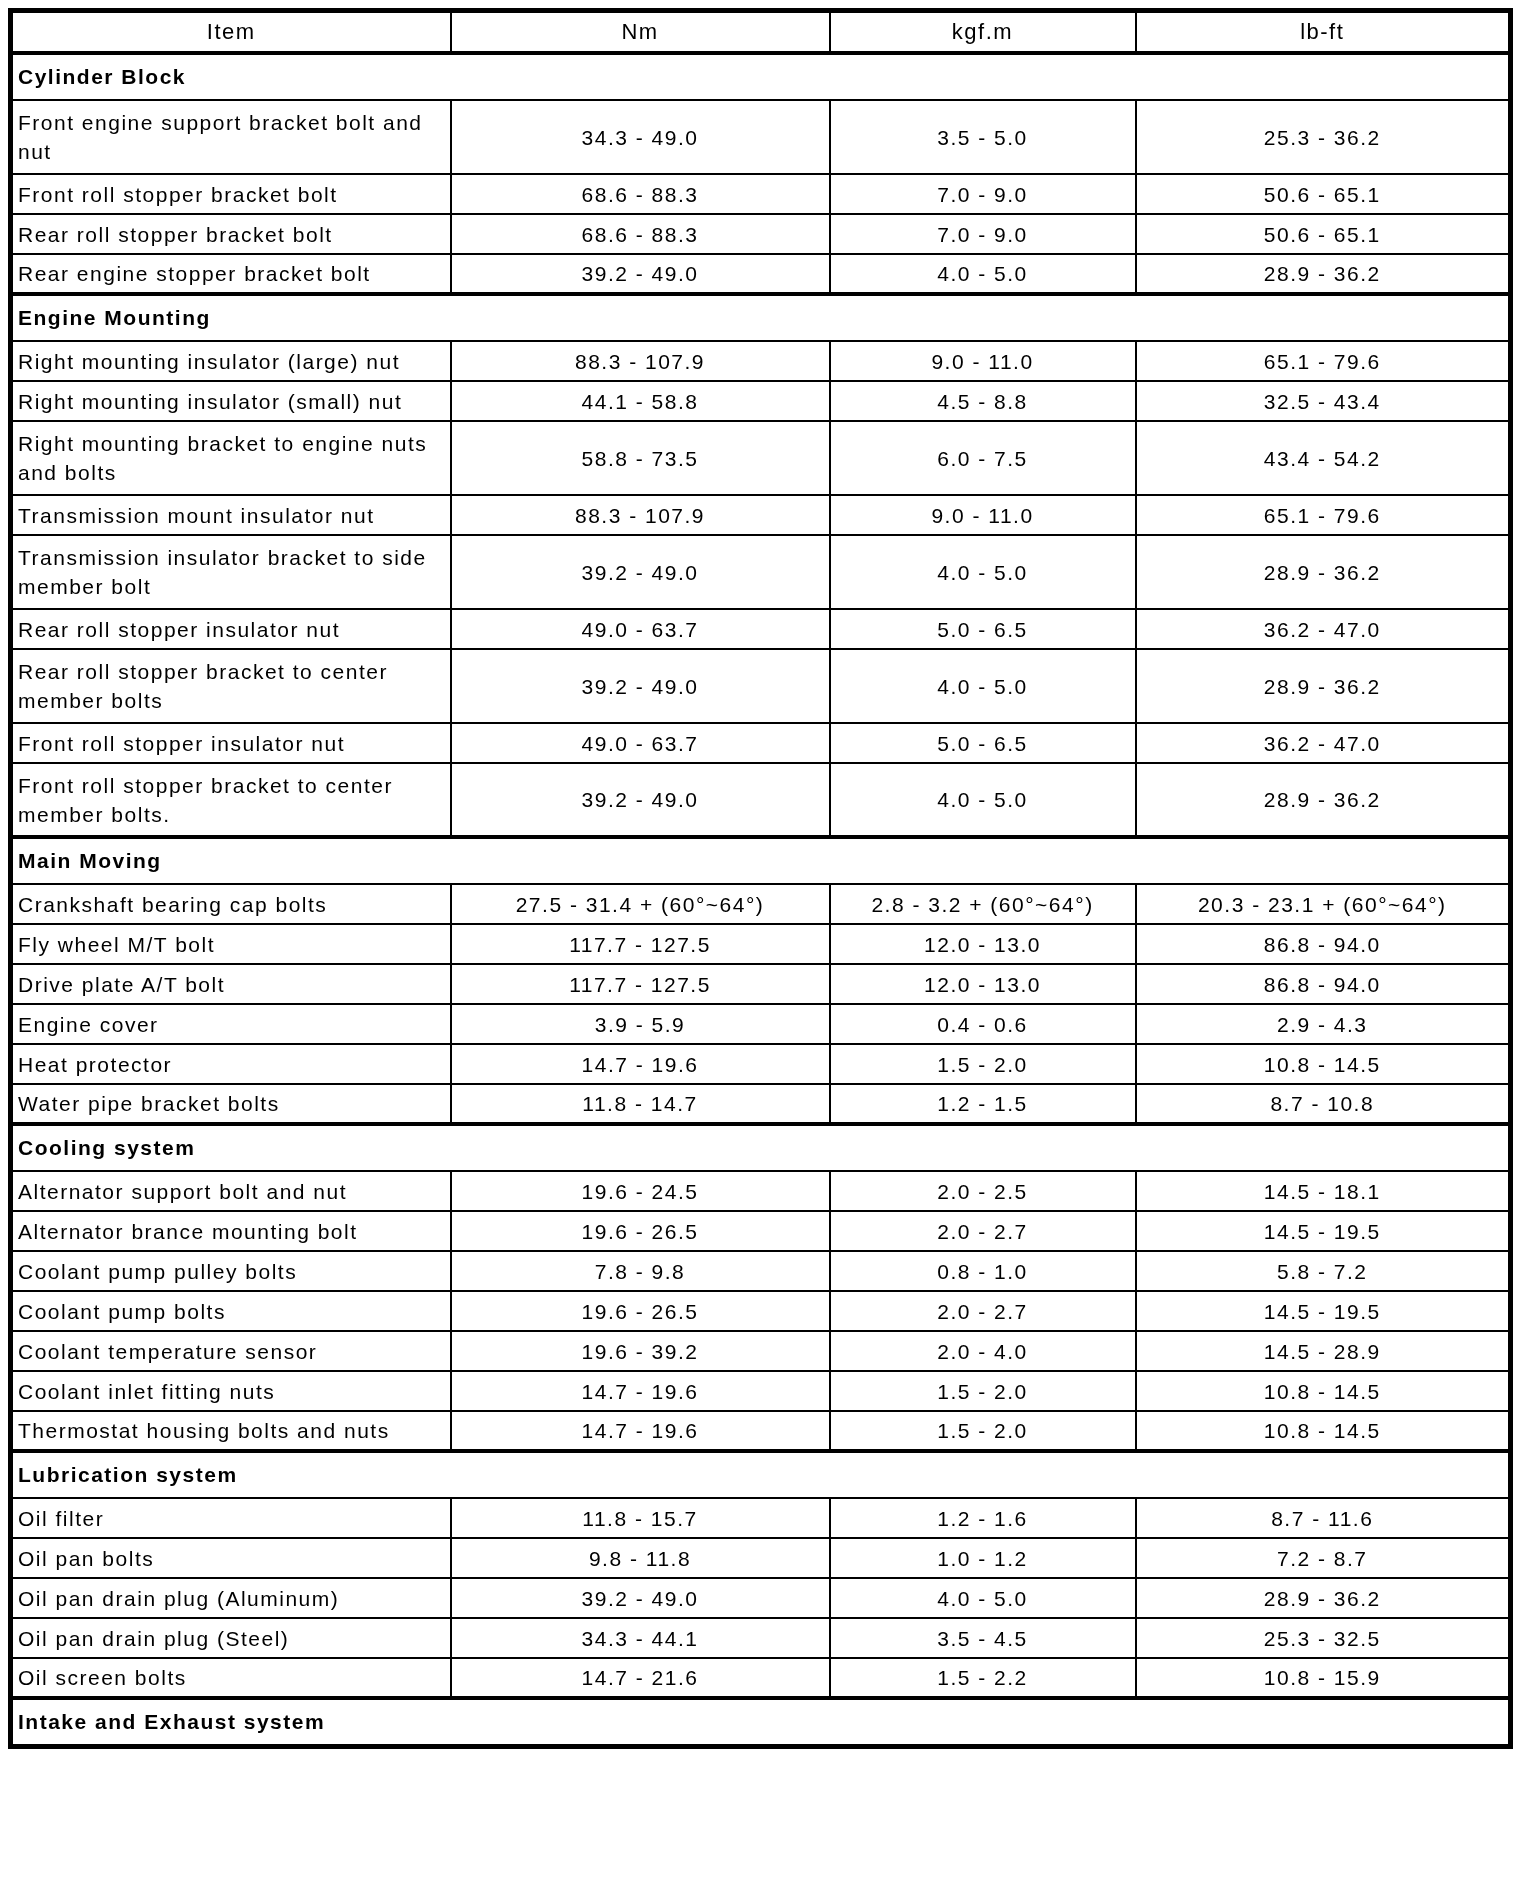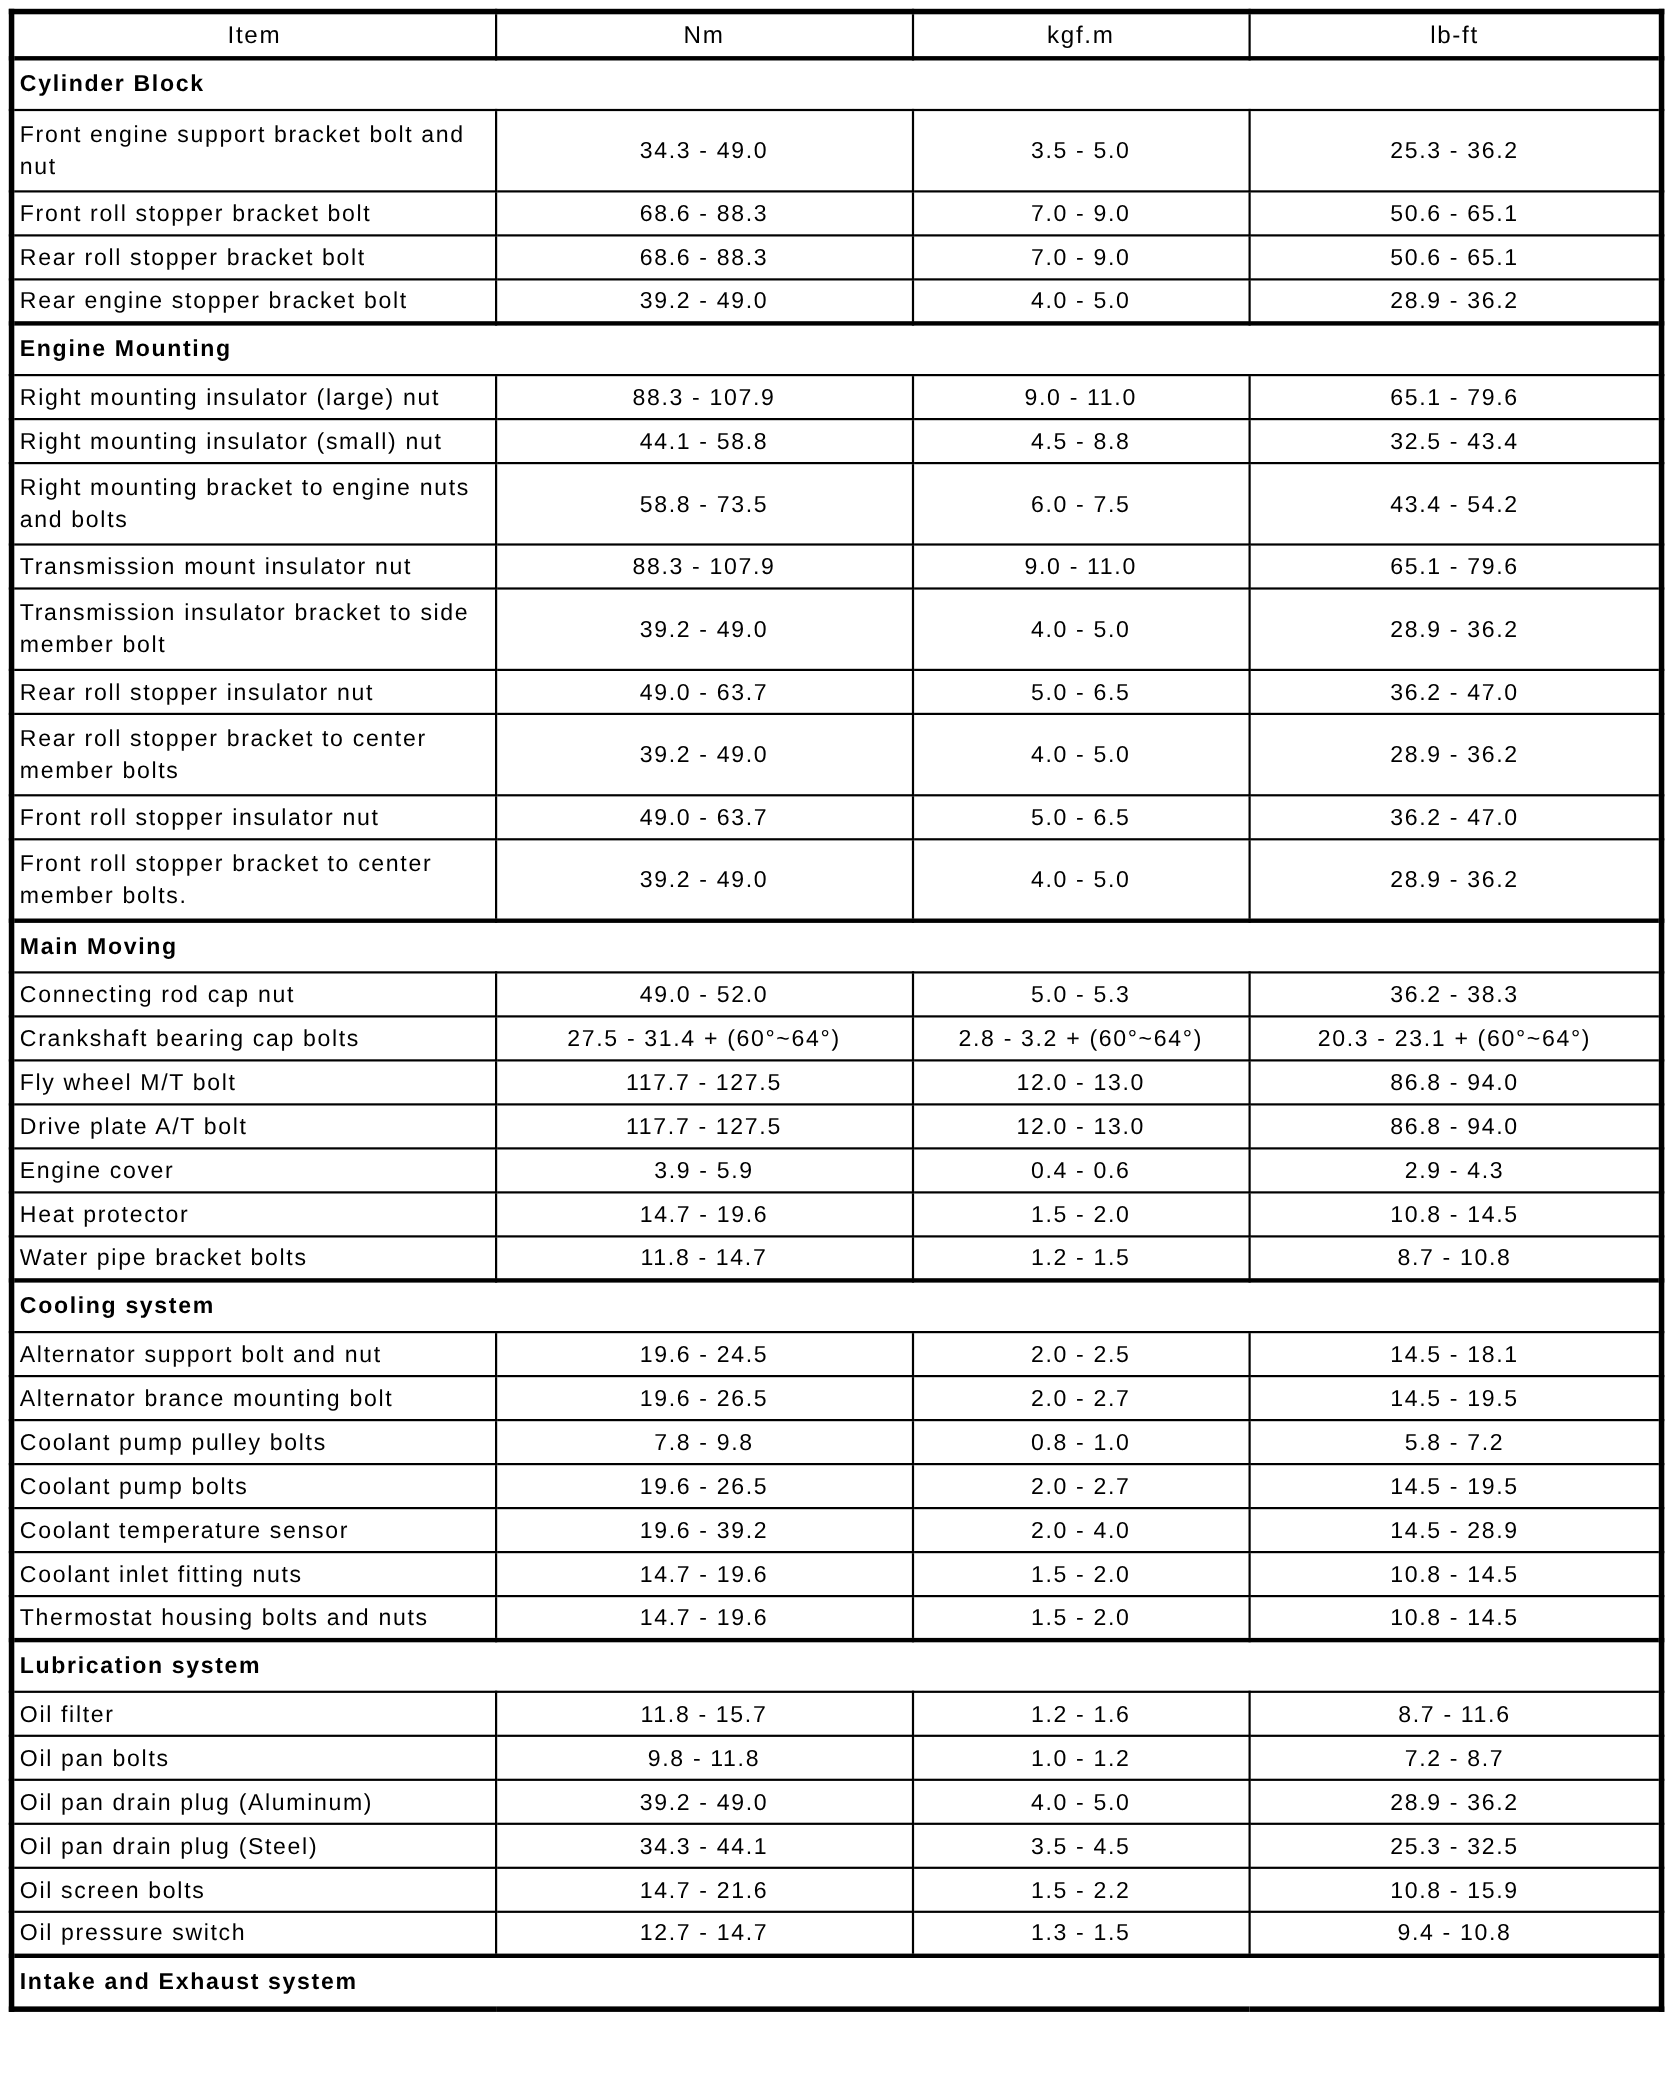--- a/index.html
+++ b/index.html
@@ -167,26 +167,20 @@
         <tr class="data two">
           <td class="item">Front roll stopper bracket to center member bolts.</td>
           <td class="num">39.2 - 49.0</td>
           <td class="num">4.0 - 5.0</td>
           <td class="num">28.9 - 36.2</td>
         </tr>
         <tr class="section">
           <td colspan="4">Main Moving</td>
         </tr>
         <tr class="data">
-          <td class="item">Connecting rod cap nut</td>
-          <td class="num">49.0 - 52.0</td>
-          <td class="num">5.0 - 5.3</td>
-          <td class="num">36.2 - 38.3</td>
-        </tr>
-        <tr class="data">
           <td class="item">Crankshaft bearing cap bolts</td>
           <td class="num">27.5 - 31.4 + (60°~64°)</td>
           <td class="num">2.8 - 3.2 + (60°~64°)</td>
           <td class="num">20.3 - 23.1 + (60°~64°)</td>
         </tr>
         <tr class="data">
           <td class="item">Fly wheel M/T bolt</td>
           <td class="num">117.7 - 127.5</td>
           <td class="num">12.0 - 13.0</td>
           <td class="num">86.8 - 94.0</td>
@@ -285,25 +279,19 @@
           <td class="item">Oil pan drain plug (Steel)</td>
           <td class="num">34.3 - 44.1</td>
           <td class="num">3.5 - 4.5</td>
           <td class="num">25.3 - 32.5</td>
         </tr>
         <tr class="data">
           <td class="item">Oil screen bolts</td>
           <td class="num">14.7 - 21.6</td>
           <td class="num">1.5 - 2.2</td>
           <td class="num">10.8 - 15.9</td>
-        </tr>
-        <tr class="data">
-          <td class="item">Oil pressure switch</td>
-          <td class="num">12.7 - 14.7</td>
-          <td class="num">1.3 - 1.5</td>
-          <td class="num">9.4 - 10.8</td>
         </tr>
         <tr class="section">
           <td colspan="4">Intake and Exhaust system</td>
         </tr>
       </tbody>
   </table>
 </div>
 
 </body></html>

